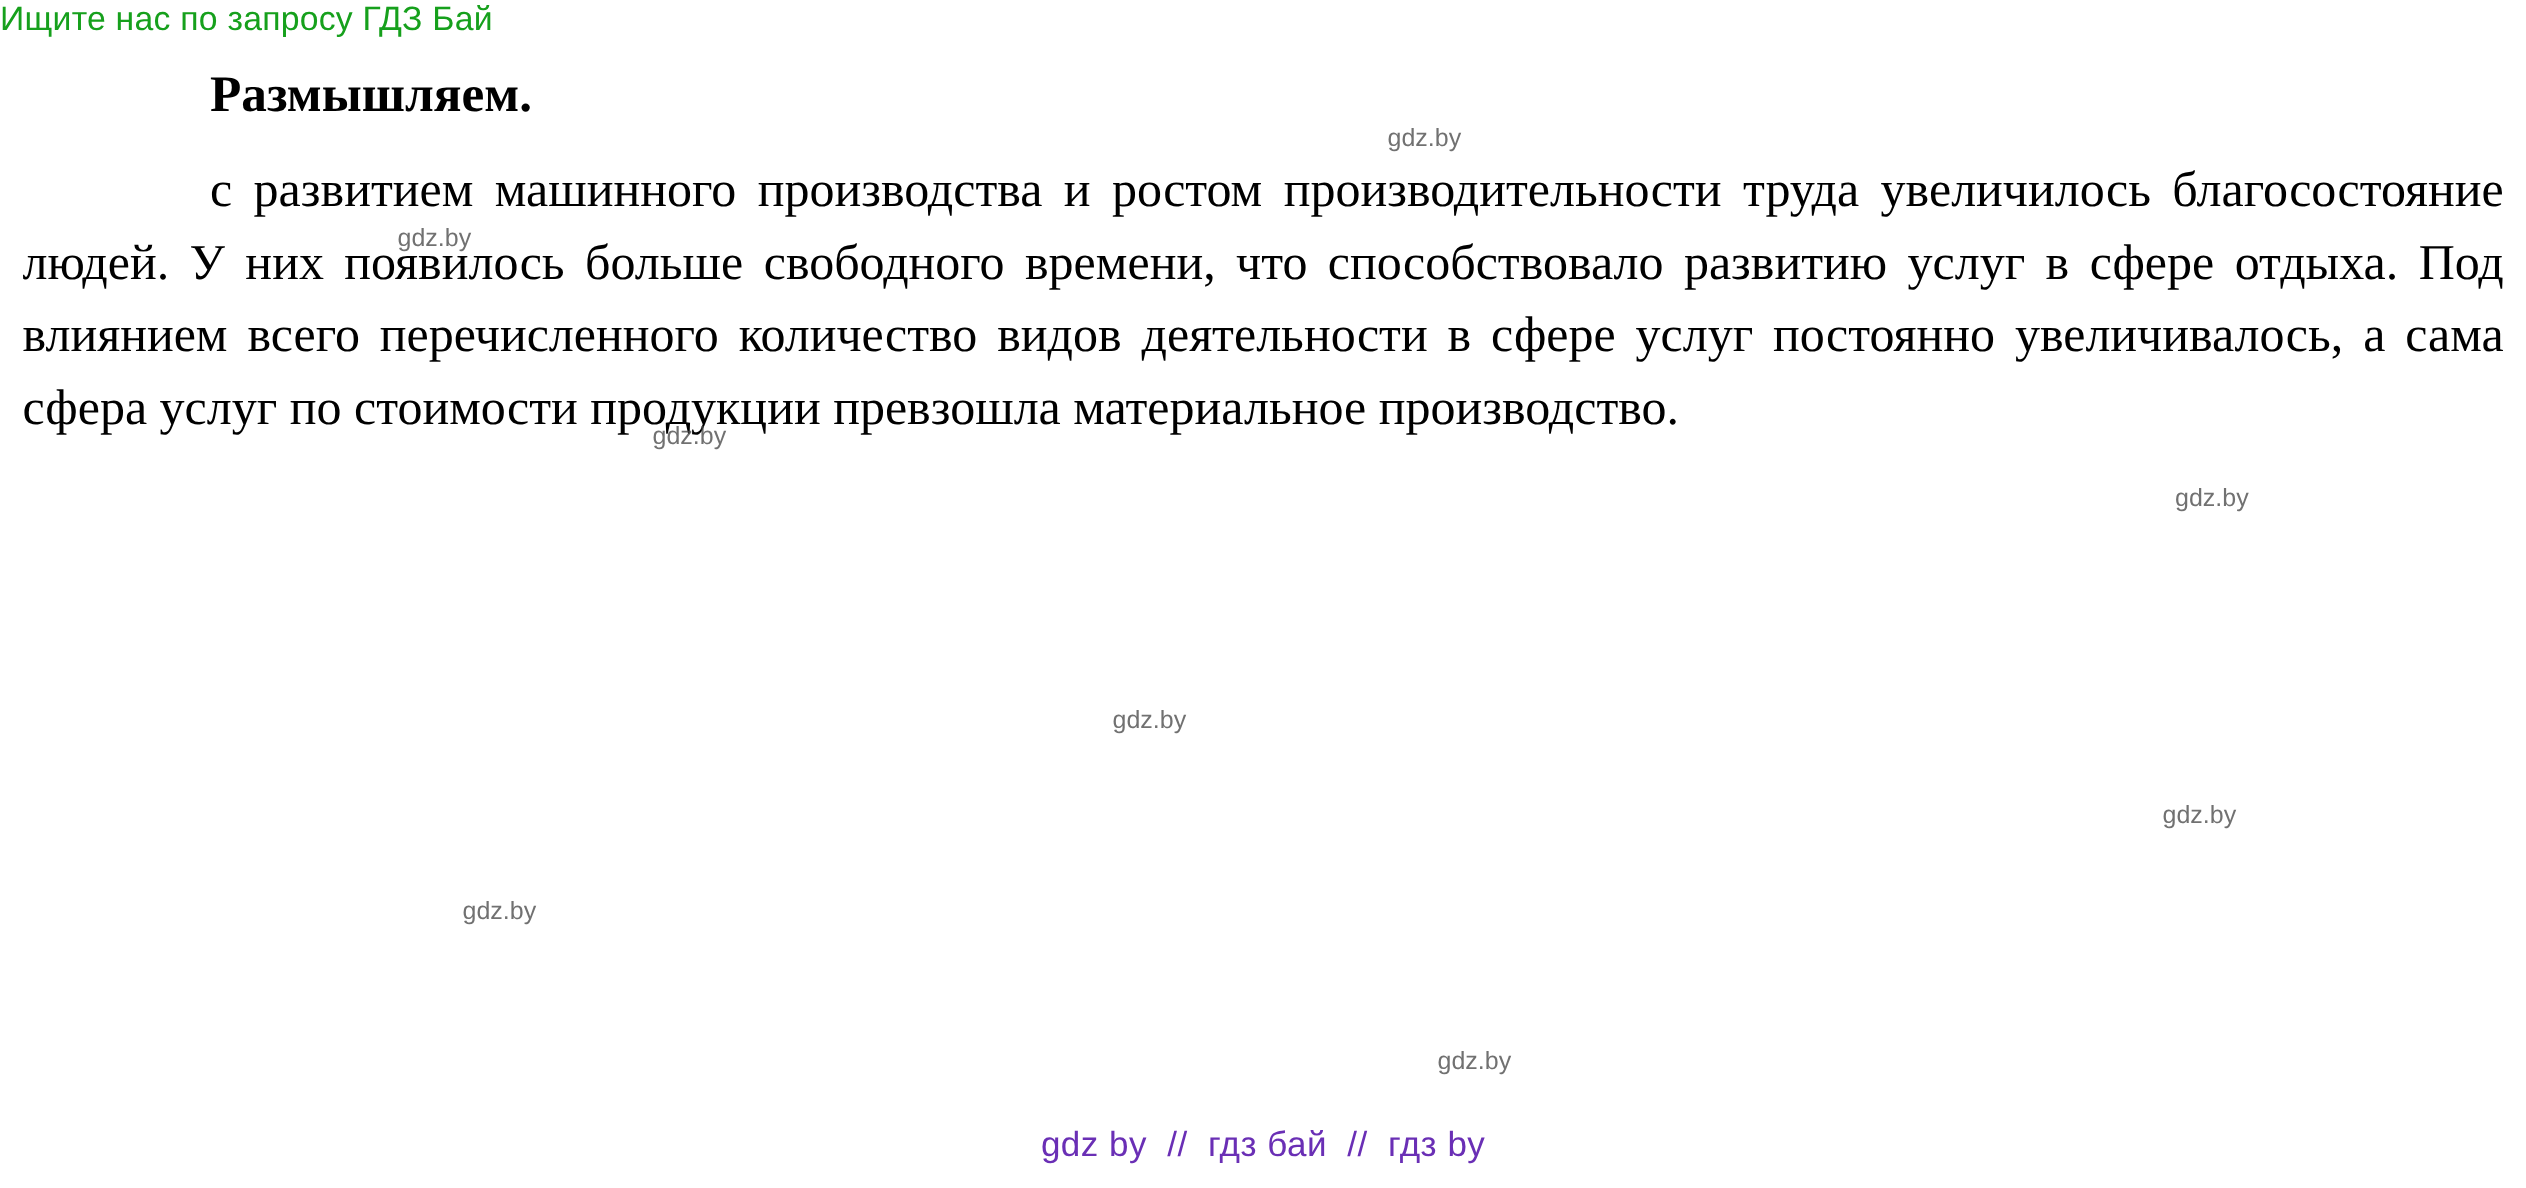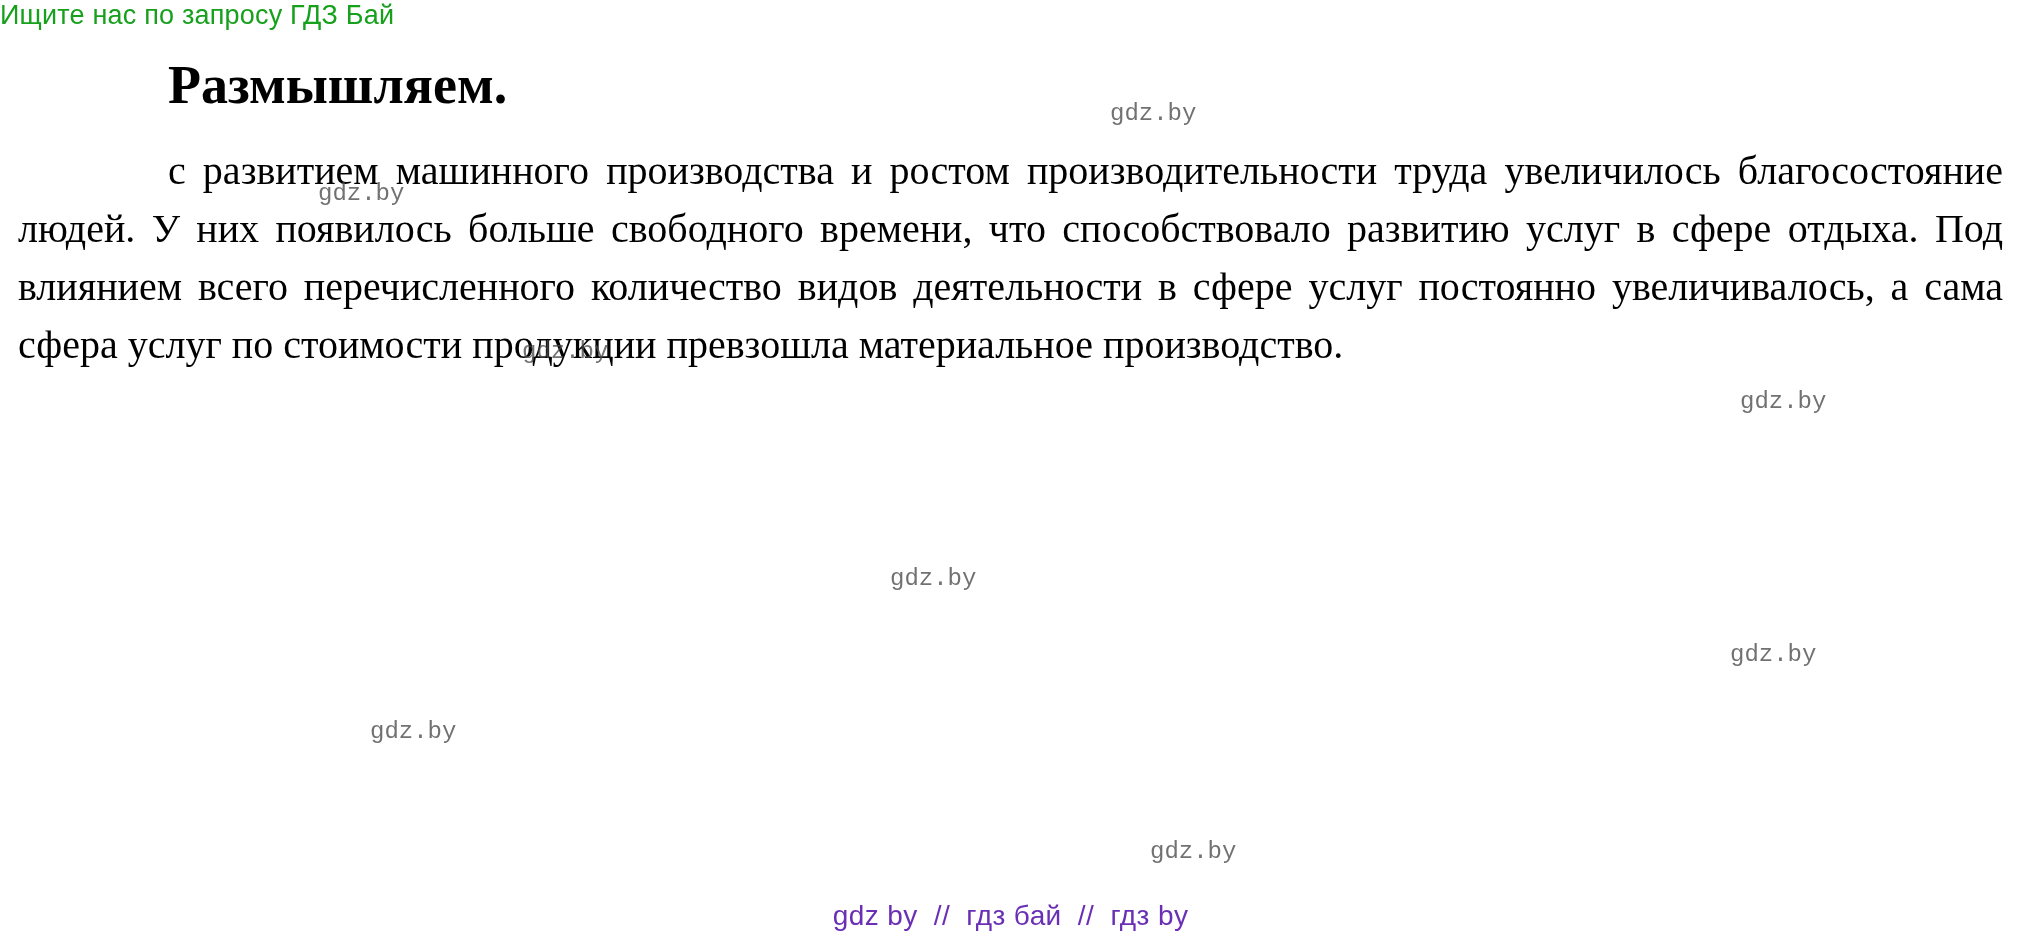--- a/index.html
+++ b/index.html
@@ -36,21 +36,21 @@
 
   
   .content {
     position: absolute;
     left: 18px;
     right: 18px;
     top: 46px;
   }
 
   .heading {
-    font-size: 54px;
+    font-size: 41px;
     font-weight: bold;
     text-indent: 150px;
     line-height: 1.45;
     margin: 0 0 2px 0;
   }
 
   .question {
     font-size: 41px;
     font-weight: bold;
     text-align: justify;
@@ -76,22 +76,22 @@
     font-size: 40px;
     text-align: justify;
     text-indent: 150px;
     line-height: 1.45;
     margin: 18px 0 0 0;
   }
 
   
   .wm {
     position: absolute;
-    font-family: Liberation Mono, monospace;
-    font-size: 24px;
+    font-family: Liberation Sans, sans-serif;
+    font-size: 20px;
     color: #4a4a4a;
     opacity: 0.78;
     white-space: nowrap;
     pointer-events: none;
   }
 
   
   .footer {
     position: absolute;
     bottom: 18px;

